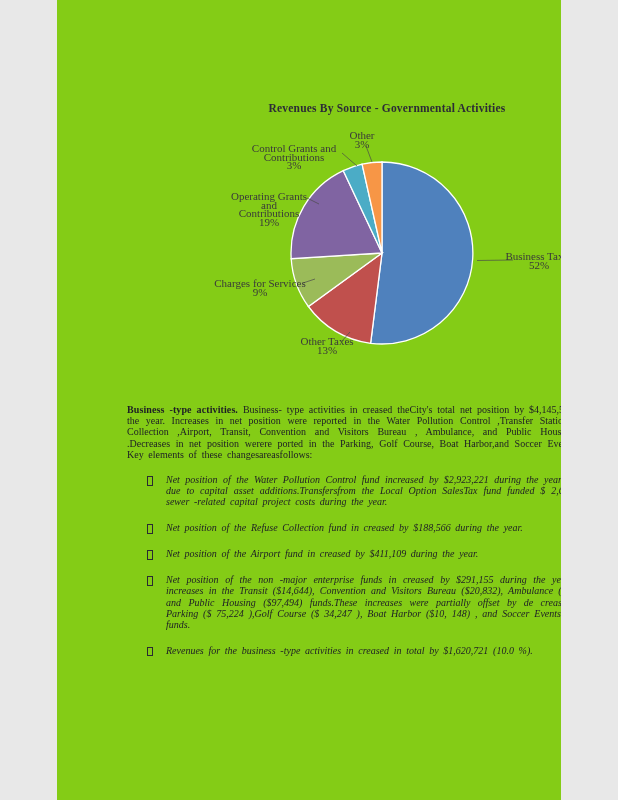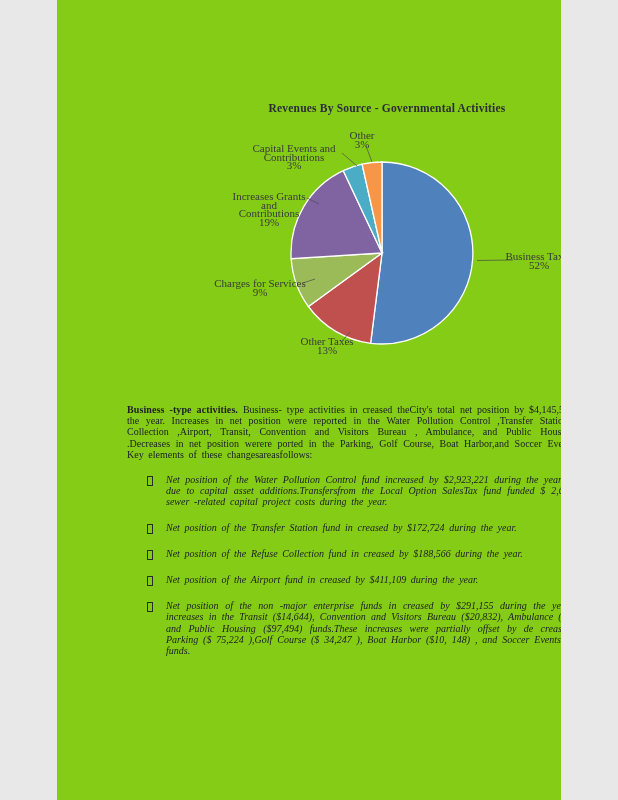--- a/index.html
+++ b/index.html
@@ -58,46 +58,46 @@
         <line x1="293" y1="332" x2="285" y2="341" stroke="#4a4a4a" stroke-width="0.7"></line>
         <line x1="258" y1="279" x2="246" y2="283" stroke="#4a4a4a" stroke-width="0.7"></line>
         <line x1="262" y1="204" x2="250" y2="198" stroke="#4a4a4a" stroke-width="0.7"></line>
         <line x1="300" y1="166" x2="285" y2="153" stroke="#4a4a4a" stroke-width="0.7"></line>
         <line x1="315" y1="162" x2="309" y2="146" stroke="#4a4a4a" stroke-width="0.7"></line>
       </svg>
     <div id="chart-labels">
         <div class="pie-label" style="left: 482px; top: 252px; width: 90px;"><span>Business Taxes</span><span class="pct">52%</span></div>
         <div class="pie-label" style="left: 270px; top: 337px; width: 80px;"><span>Other Taxes</span><span class="pct">13%</span></div>
         <div class="pie-label" style="left: 203px; top: 279px; width: 110px;"><span>Charges for Services</span><span class="pct">9%</span></div>
-        <div class="pie-label" style="left: 212px; top: 192px; width: 78px;"><span>Increases Grants and Contributions</span><span class="pct">19%</span></div>
-        <div class="pie-label" style="left: 237px; top: 144px; width: 130px;"><span>Capital Events and Contributions</span><span class="pct">3%</span></div>
+        <div class="pie-label" style="left: 212px; top: 192px; width: 78px;"><span>Operating Grants and Contributions</span><span class="pct">19%</span></div>
+        <div class="pie-label" style="left: 237px; top: 144px; width: 130px;"><span>Control Grants and Contributions</span><span class="pct">3%</span></div>
         <div class="pie-label" style="left: 305px; top: 131px; width: 60px;"><span>Other</span><span class="pct">3%</span></div>
       </div>
   </div>
 
   <div class="body-text">
     <p class="intro"><strong>Business -type activities.</strong> <span>Business- type activities in creased theCity's total net position by $4,145,553 during the year. Increases in net position were reported in the Water Pollution Control ,Transfer Station, Refuse Collection ,Airport, Transit, Convention and Visitors Bureau , Ambulance, and Public Housing funds .Decreases in net position werere ported in the Parking, Golf Course, Boat Harbor,and Soccer Events funds. Key elements of these changesareasfollows:</span></p>
 
     <ul class="bullets">
       <li>
           <span class="marker"></span>
           <span class="btext">Net position of the Water Pollution Control fund increased by $2,923,221 during the year primarily due to capital asset additions.Transfersfrom the Local Option SalesTax fund funded $ 2,684,352 of sewer -related capital project costs during the year.</span>
         </li>
       <li>
           <span class="marker"></span>
-          <span class="btext">Net position of the Transfer Station fund in creased by $172,724 during the year.</span>
-        </li>
-      <li>
-          <span class="marker"></span>
           <span class="btext">Net position of the Refuse Collection fund in creased by $188,566 during the year.</span>
         </li>
       <li>
           <span class="marker"></span>
           <span class="btext">Net position of the Airport fund in creased by $411,109 during the year.</span>
         </li>
       <li>
           <span class="marker"></span>
           <span class="btext">Net position of the non -major enterprise funds in creased by $291,155 during the year due to increases in the Transit ($14,644), Convention and Visitors Bureau ($20,832), Ambulance ($315,254), and Public Housing ($97,494) funds.These increases were partially offset by de creases in the Parking ($ 75,224 ),Golf Course ($ 34,247 ), Boat Harbor ($10, 148) , and Soccer Events ($37,450) funds.</span>
         </li>
+      <li>
+          <span class="marker"></span>
+          <span class="btext">Revenues for the business -type activities in creased in total by $1,620,721 (10.0 %).</span>
+        </li>
     </ul>
   </div>
 
 </div>
 
 </body></html>

